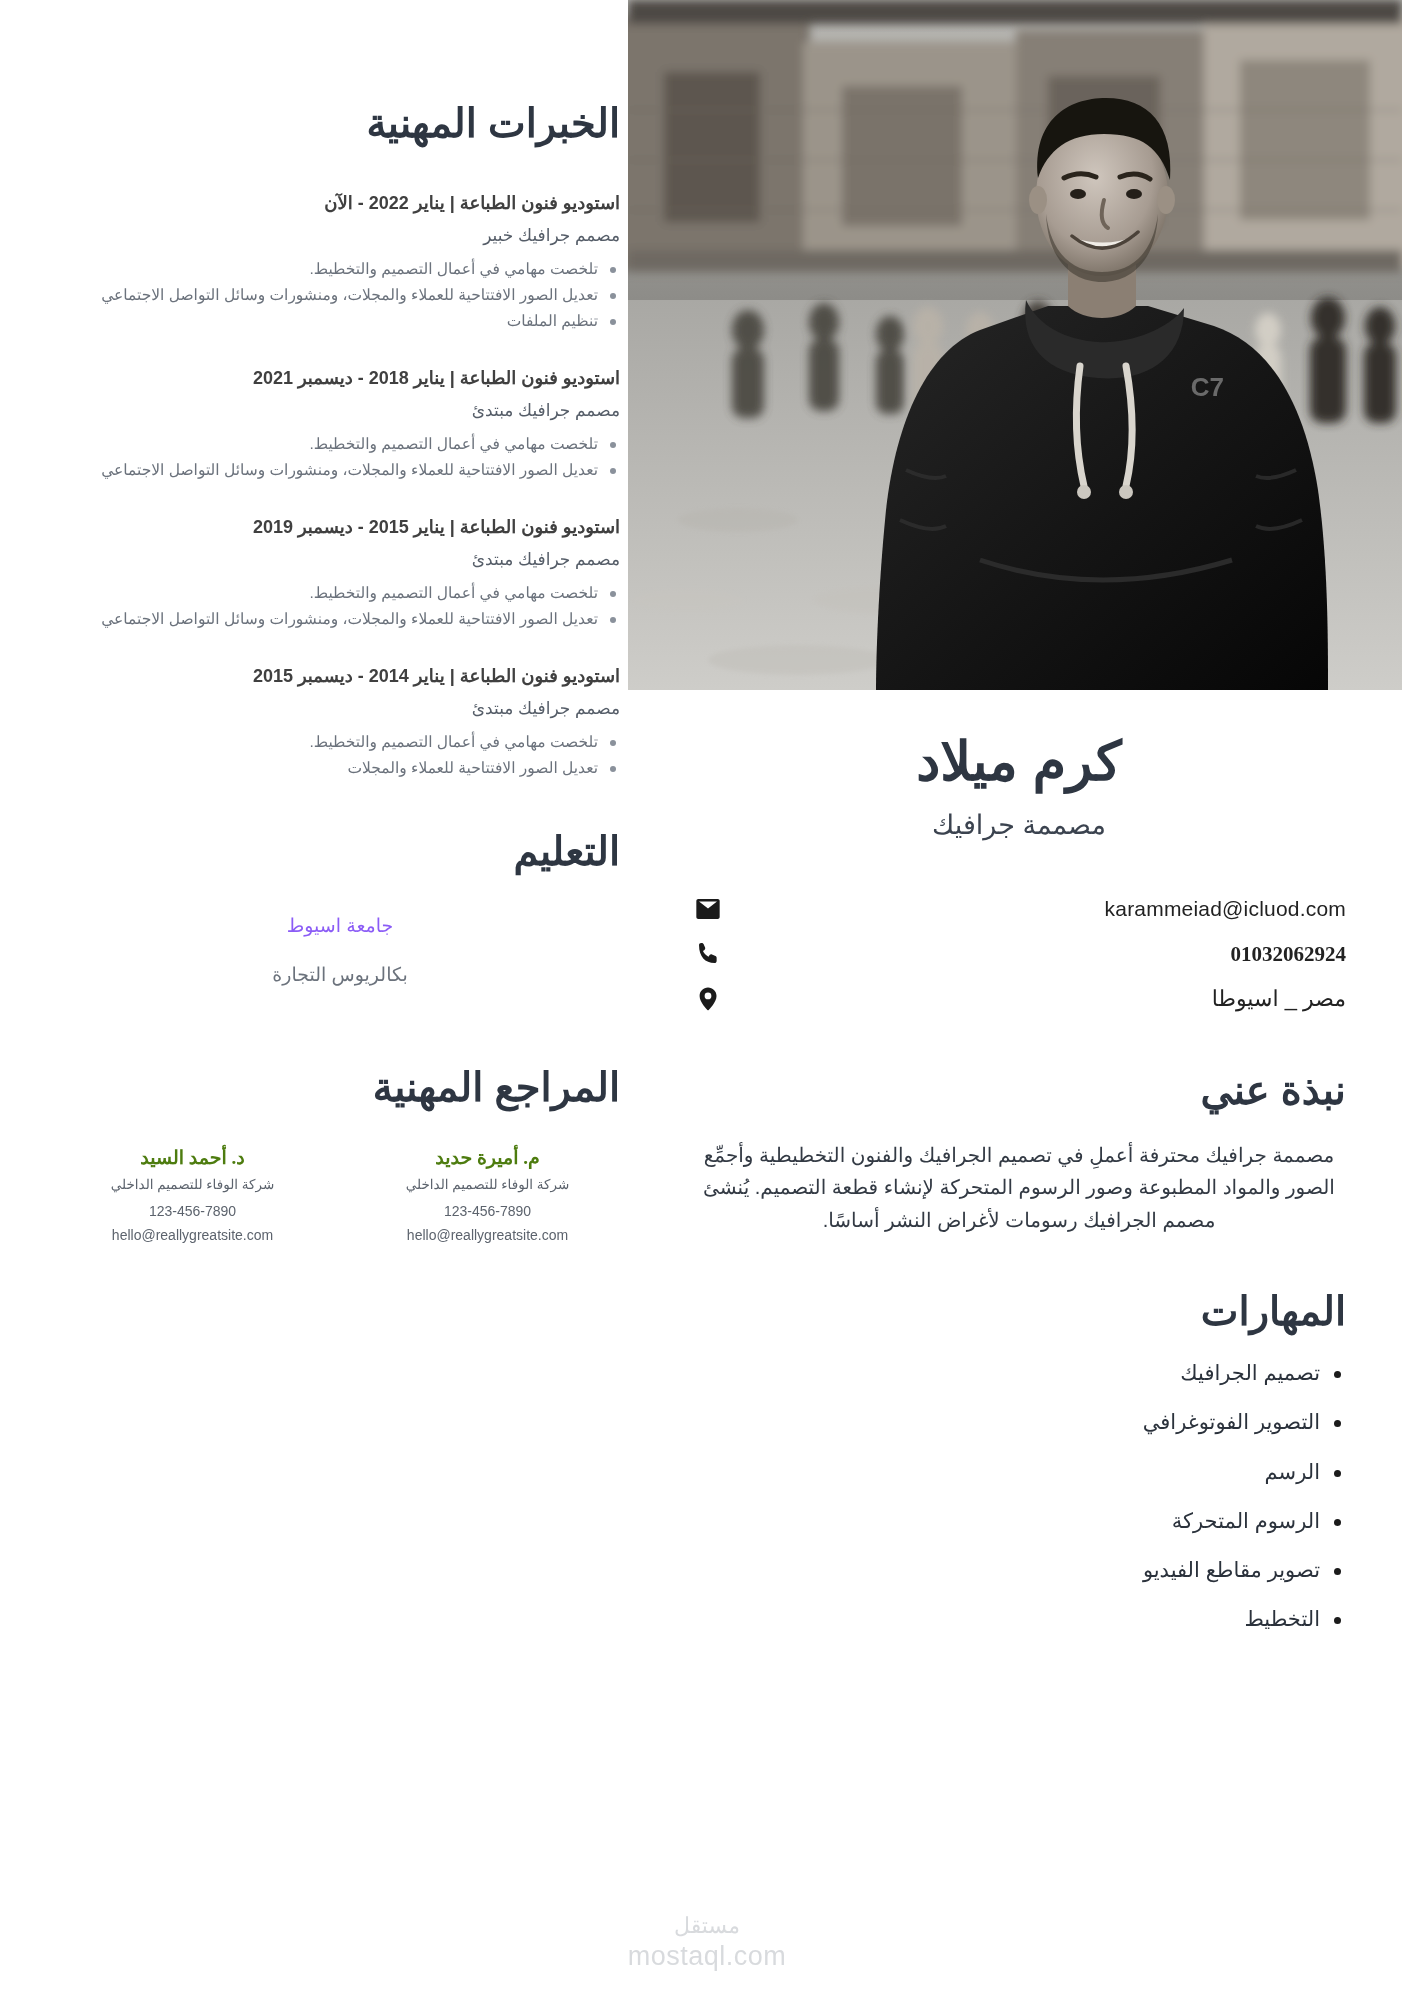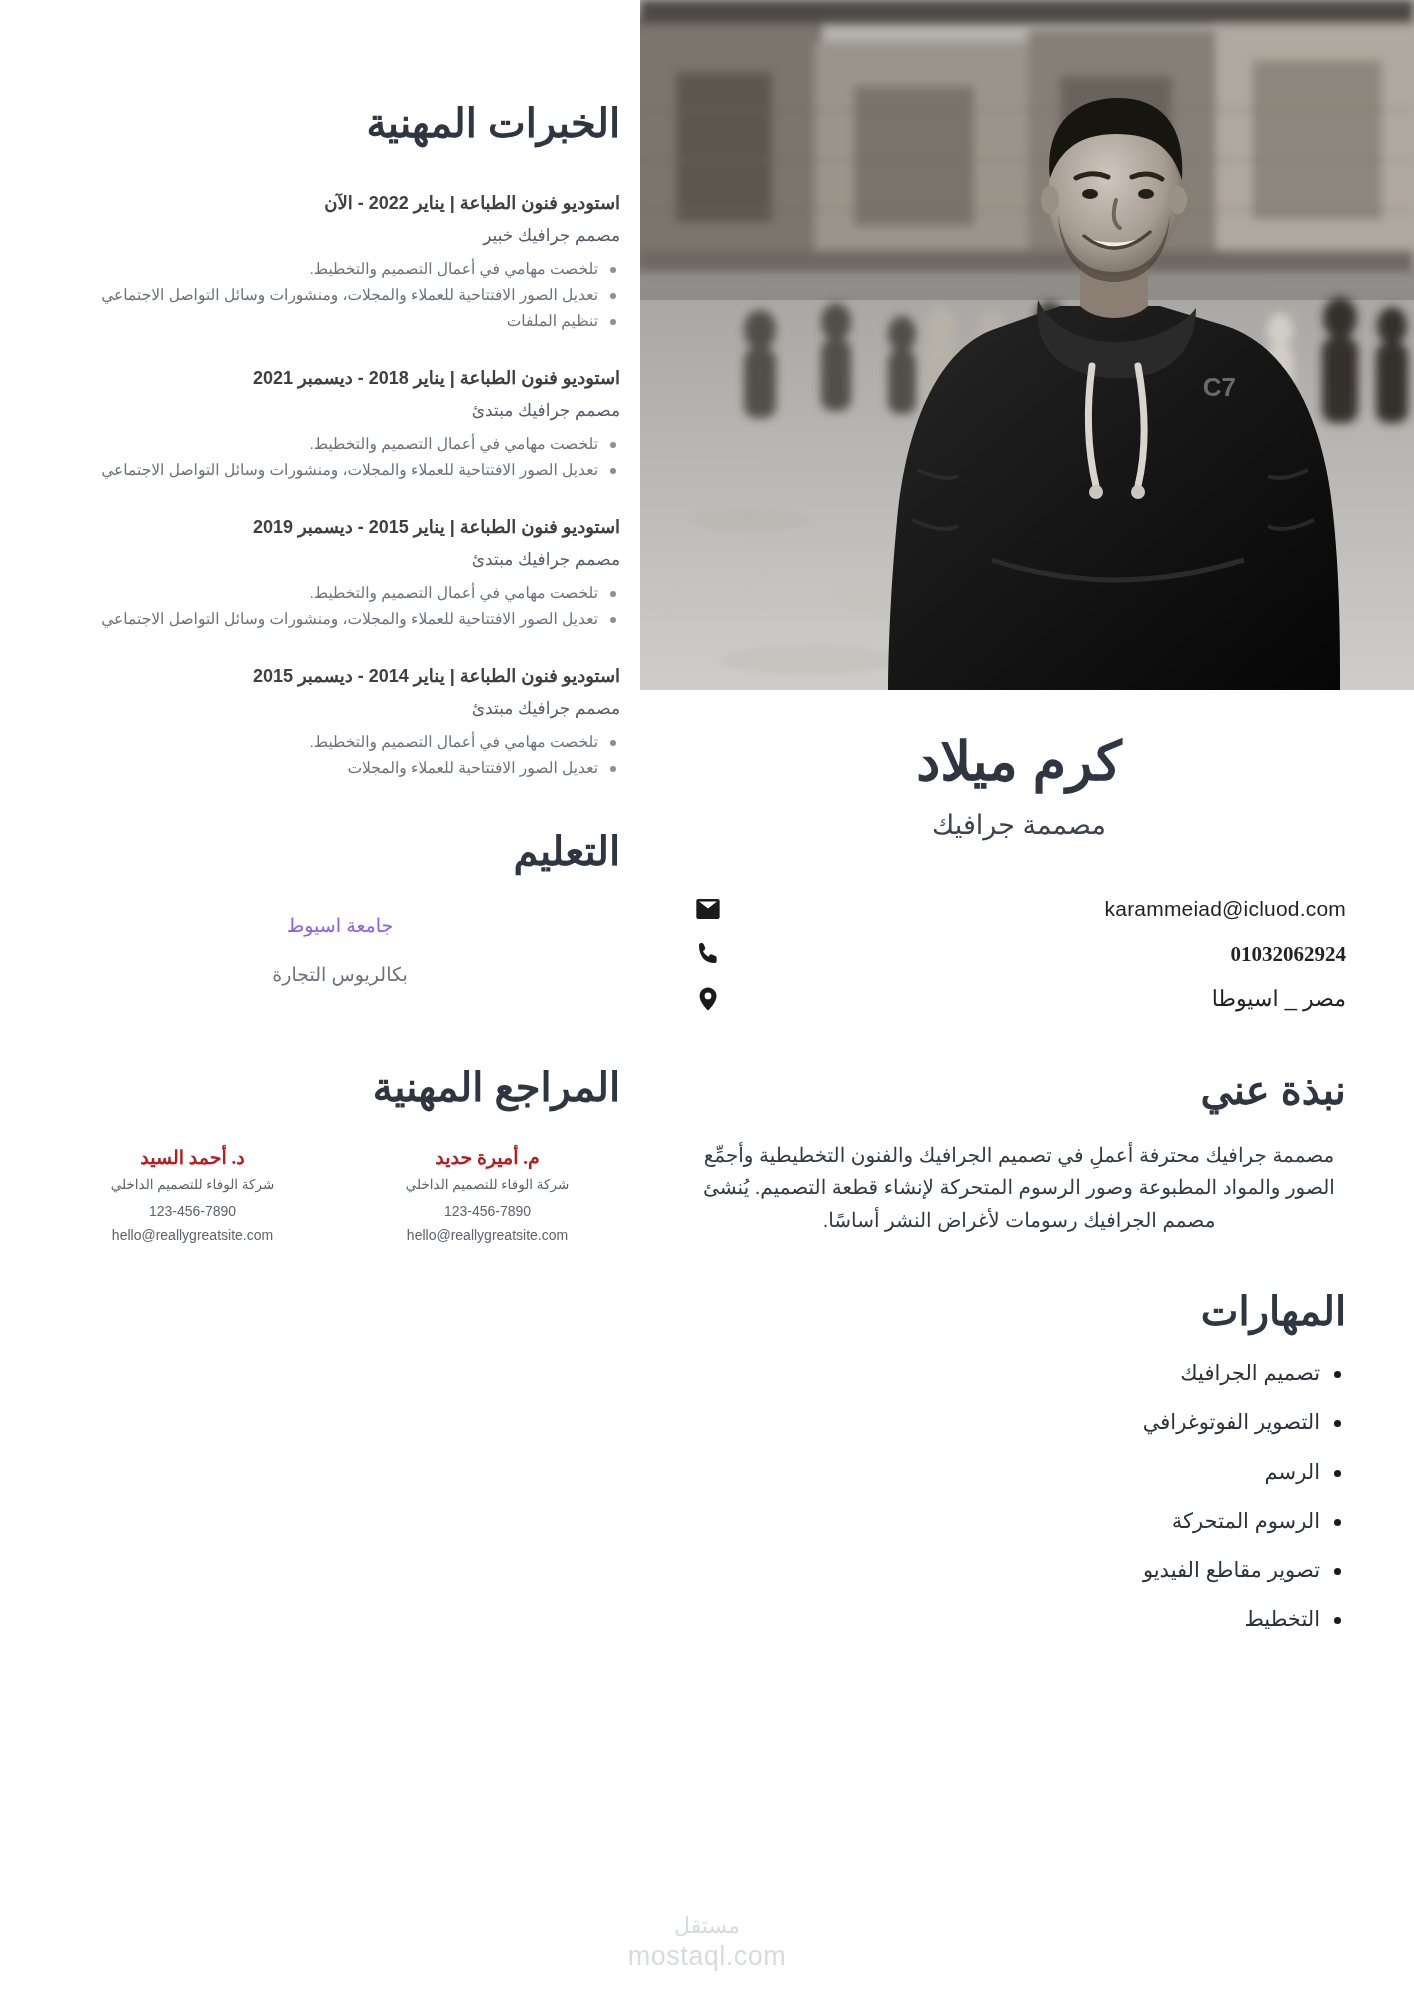--- a/index.html
+++ b/index.html
@@ -92,21 +92,21 @@
     flex-direction:row;
     justify-content:space-between;
     gap:30px;
     margin-top:6px;
   }
   .ref { flex:1; text-align:center; }
   .ref-name {
     font-family:"Liberation Serif", serif;
     font-weight:bold;
     font-size:19px;
-    color:#b91c1c;
+    color:#4d7c0f;
     margin-bottom:7px;
   }
   .ref-company {
     font-family:"Liberation Sans", sans-serif;
     font-size:13.5px;
     color:#5c636d;
     margin-bottom:11px;
   }
   .ref-phone, .ref-email {
     font-family:"Liberation Sans", sans-serif;
@@ -118,21 +118,21 @@
 
   
   .right-col {
     position:absolute;
     right:0; top:0;
     width:774px;
     height:2000px;
   }
   .photo {
     position:absolute;
-    right:0; top:0;
+    right:12px; top:0;
     width:774px; height:690px;
     overflow:hidden;
     background:#9a9a98;
   }
   .photo svg { display:block; width:100%; height:100%; }
 
   .right-body {
     position:absolute;
     right:8px; top:700px;
     width:774px;

